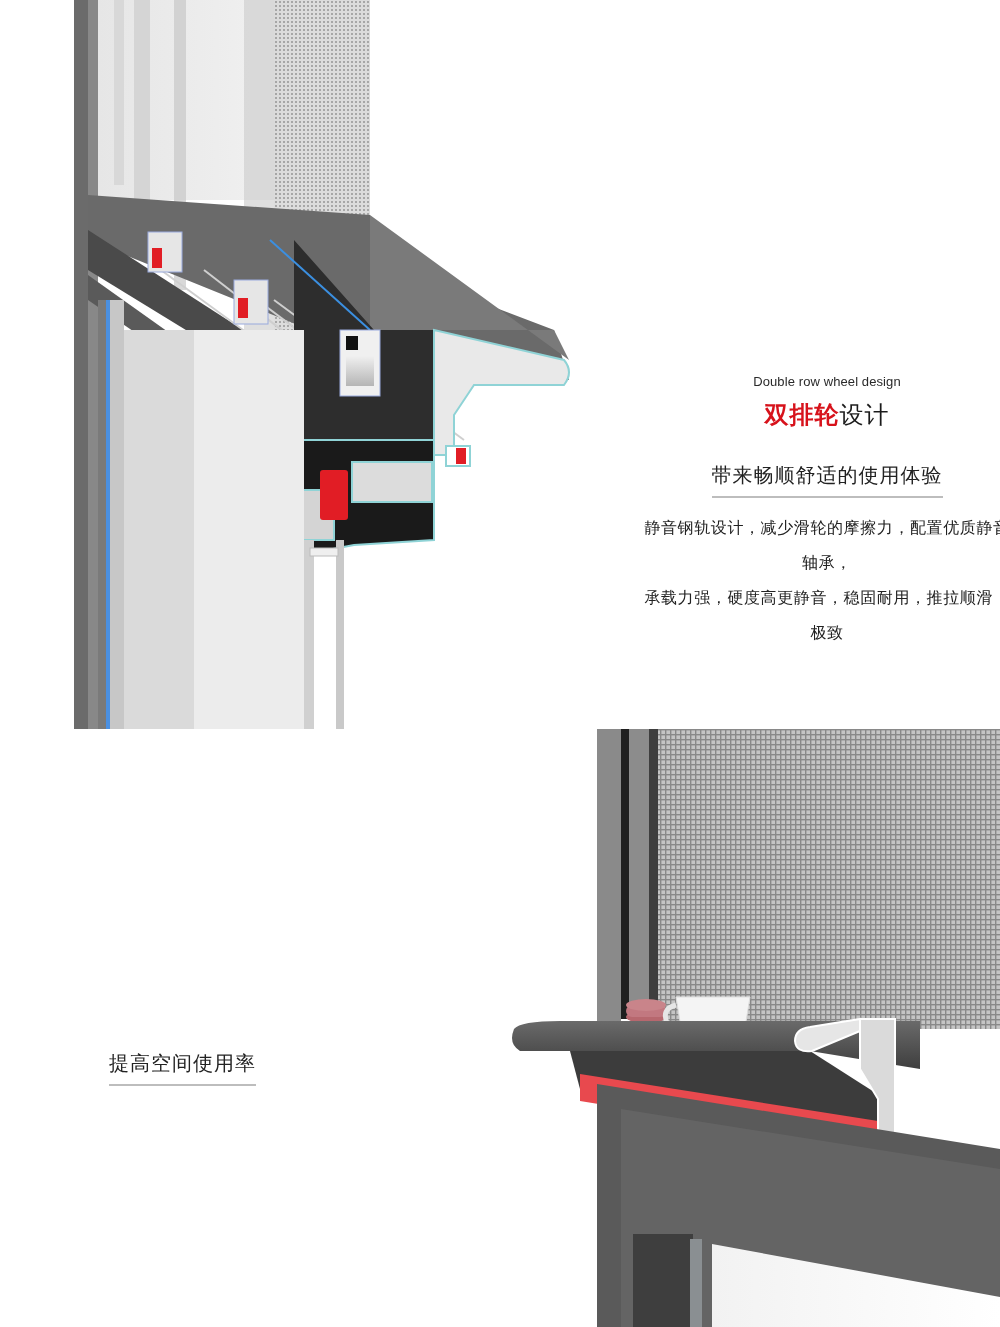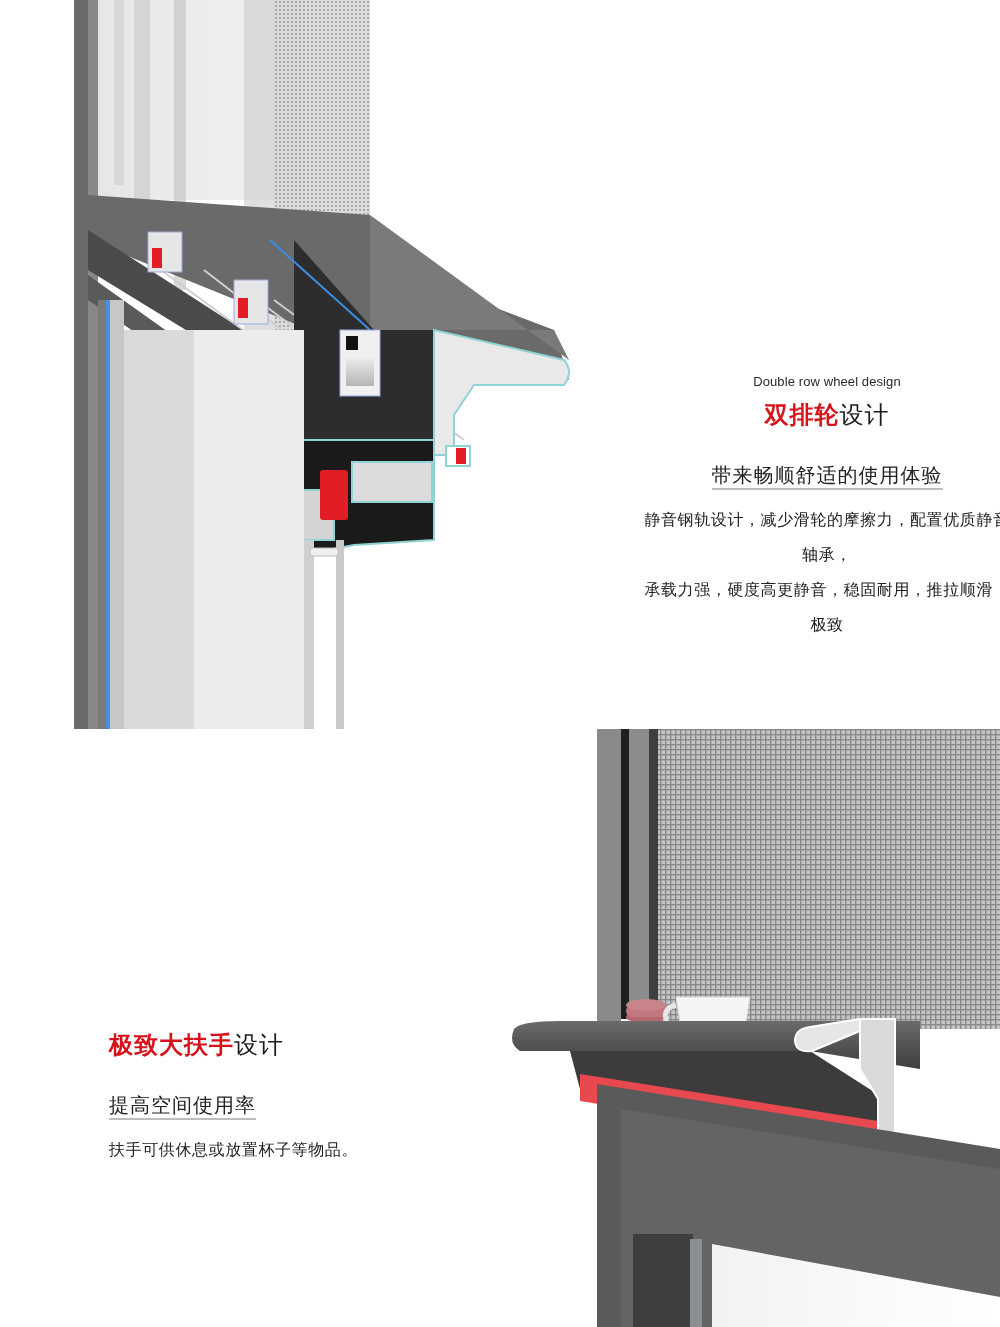--- a/index.html
+++ b/index.html
@@ -13,21 +13,21 @@
   
   .render-bottom { position: absolute; left: 500px; top: 729px; width: 500px; height: 598px; overflow: hidden; }
   .render-bottom svg { display: block; }
 
   
   .feature { position: absolute; }
   .feature .eng { font-family: "Liberation Sans", sans-serif; font-size: 13px; color: #2a2a2a; letter-spacing: 0.1px; line-height: 16px; }
   .feature .title { margin-top: 8px; font-size: 24px; line-height: 34px; letter-spacing: 1px; font-weight: normal; white-space: nowrap; }
   .feature .title .hl { color: #d7121b; font-weight: bold; }
   .feature .title .rest { color: #1a1a1a; }
-  .feature .sub { font-size: 20px; line-height: 26px; color: #222; letter-spacing: 1px; display: inline-block; padding-bottom: 0; border-bottom: 2px solid #bdbdbd; white-space: nowrap; }
+  .feature .sub { font-size: 20px; line-height: 26px; color: #222; letter-spacing: 1px; display: inline-block; padding-bottom: 8px; border-bottom: 2px solid #bdbdbd; white-space: nowrap; }
   .feature .body { font-size: 16px; line-height: 35px; color: #222; letter-spacing: 0.6px; }
 
   .feature-1 { left: 642px; top: 374px; width: 370px; text-align: center; }
   .feature-1 .sub { margin-top: 30px; }
   .feature-1 .body { margin-top: 12px; }
 
   .feature-2 { left: 109px; top: 1020px; width: 360px; }
   .feature-2 .sub { margin-top: 30px; font-family: Liberation Serif, serif; }
   .feature-2 .body { margin-top: 12px; }
 </style>
@@ -166,18 +166,16 @@
 
     <polygon points="97,355 500,420 500,598 97,598" fill="#5a5a5a"></polygon>
     <polygon points="121,380 500,440 500,598 121,598" fill="#646464"></polygon>
     <rect x="133" y="505" width="60" height="93" fill="#3e3e3e"></rect>
     <rect x="190" y="510" width="12" height="88" fill="#8a8f92"></rect>
     <polygon points="212,515 500,568 500,598 212,598" fill="url(#lowGlass)"></polygon>
   </svg>
 </div>
 
 <div class="feature feature-2">
-  <div class="title"><span class="hl">极致大扶手</span><span class="rest">设计</span></div>
   <div class="sub">提高空间使用率</div>
   <div class="body">
-    <div>扶手可供休息或放置杯子等物品。</div>
   </div>
 </div>
 
 </body></html>

